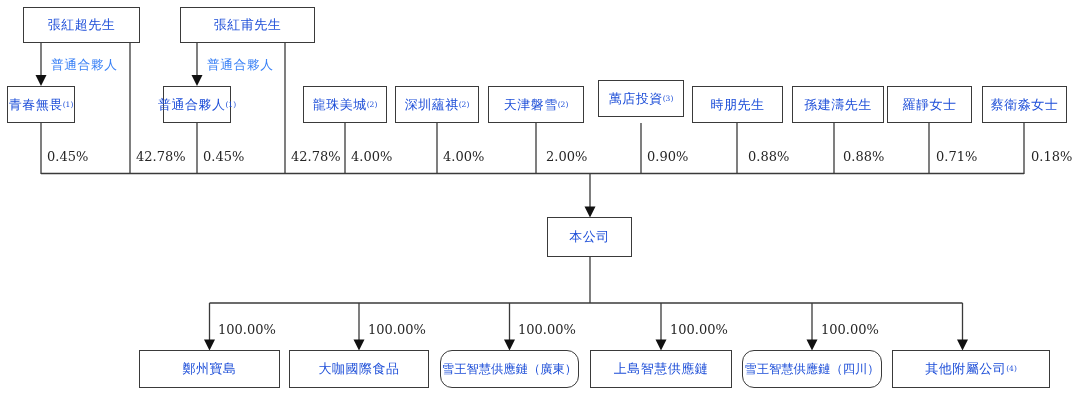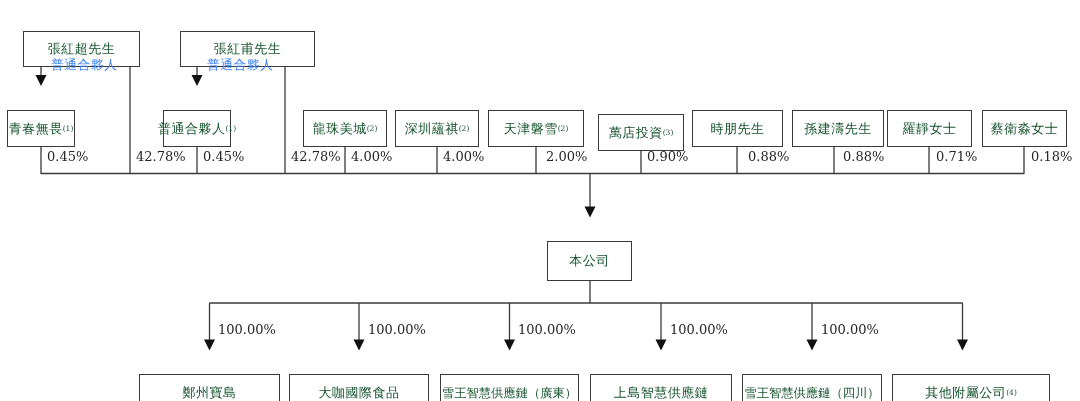--- a/index.html
+++ b/index.html
@@ -5,24 +5,24 @@
   html,body{margin:0;padding:0;background:#ffffff;}
   #stage{
     position:relative;width:1080px;height:401px;background:#ffffff;overflow:hidden;
     font-family:"DejaVu Serif","Liberation Serif",serif;color:#222;
   }
   #wires{position:absolute;left:0;top:0;width:1080px;height:401px;}
   .box{
     position:absolute;box-sizing:border-box;background:#fff;
     border:1.5px solid #3a3a3a;
     display:flex;align-items:center;justify-content:center;
-    font-size:13px;letter-spacing:0.5px;white-space:nowrap;color:#14532d;margin-top:24px;
+    font-size:13px;letter-spacing:0.5px;white-space:nowrap;color:#1d4ed8;
   }
   .box sup{font-size:7.5px;letter-spacing:0;line-height:0;vertical-align:super;}
-  .small{font-size:12.3px;letter-spacing:0;}
+  .small{font-size:12.3px;letter-spacing:0;border-radius:12px;}
   .lbl{position:absolute;font-size:12.8px;letter-spacing:0.5px;white-space:nowrap;color:#3b82f6;}
   .pct{position:absolute;font-size:13px;white-space:nowrap;color:#262626;letter-spacing:0;}
 </style>
 </head>
 <body>
 
 <div id="stage">
 
   <svg id="wires" viewBox="0 0 1080 401" xmlns="http://www.w3.org/2000/svg">
     <g stroke="#3a3a3a" stroke-width="1.3" fill="none">
@@ -96,21 +96,21 @@
       <sup>(2)</sup>
   </div>
   <div class="box" style="left:395px;top:86px;width:84px;height:37px">
     <span>深圳蘊祺</span>
       <sup>(2)</sup>
   </div>
   <div class="box" style="left:488px;top:86px;width:96px;height:37px">
     <span>天津磐雪</span>
       <sup>(2)</sup>
   </div>
-  <div class="box" style="left:598px;top:90px;width:86px;height:37px">
+  <div class="box" style="left:598px;top:80px;width:86px;height:37px">
     <span>萬店投資</span>
       <sup>(3)</sup>
   </div>
   <div class="box" style="left:692px;top:86px;width:91px;height:37px">
     <span>時朋先生</span>
   </div>
   <div class="box" style="left:792px;top:86px;width:92px;height:37px">
     <span>孫建濤先生</span>
   </div>
   <div class="box" style="left:887px;top:86px;width:85px;height:37px">

